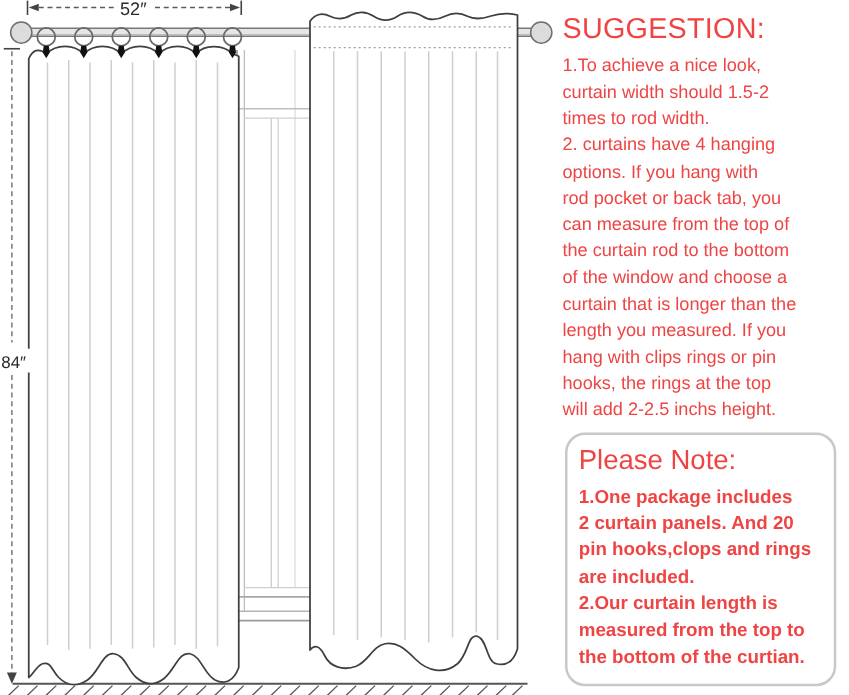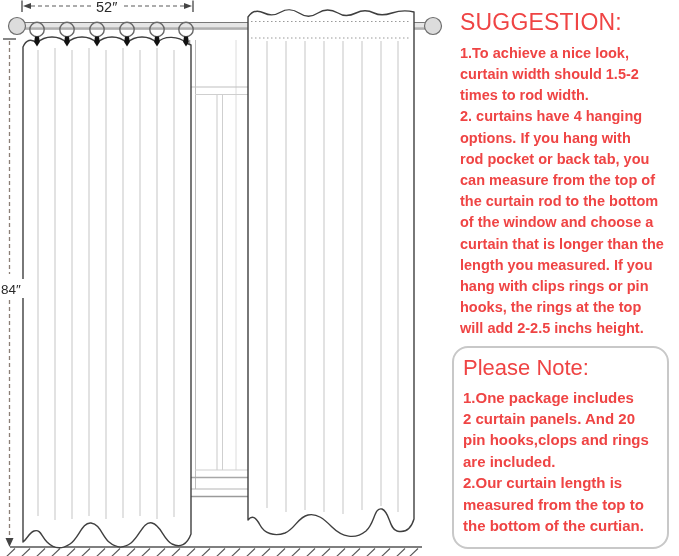--- a/index.html
+++ b/index.html
@@ -1,23 +1,23 @@
 <!DOCTYPE html>
 <html><head>
 <meta charset="utf-8">
 <style>
   html,body{margin:0;padding:0;background:#ffffff;}
   .stage{
     position:relative;width:679px;height:556px;background:#ffffff;
     overflow:hidden;font-family:"Liberation Sans",sans-serif;color:#ef4444;
   }
   .diagram-svg{position:absolute;left:0;top:0;}
-  .suggestion{position:absolute;left:460px;top:8px;width:218px;}
+  .suggestion{position:absolute;left:450px;top:8px;width:218px;}
   .suggestion .heading{font-size:23px;line-height:1.25;letter-spacing:0.2px;}
-  .suggestion .body{margin-top:6px;font-size:14.5px;line-height:21.2px;white-space:pre;font-weight:bold;}
+  .suggestion .body{margin-top:6px;font-size:14.5px;line-height:21.2px;white-space:pre;}
   .note-box{
     position:absolute;left:452px;top:346px;width:217px;height:203px;
     box-sizing:border-box;border:2px solid #c8c8c8;border-radius:16px;
     padding:6px 0 0 9px;background:#ffffff;
   }
   .note-box .heading{font-size:22px;line-height:1.25;}
   .note-box .body{margin-top:5px;font-size:15px;line-height:21.4px;white-space:pre;font-weight:bold;}
   .dim-label{font-family:"Liberation Sans",sans-serif;fill:#2a2a2a;}
 </style>
 </head>

